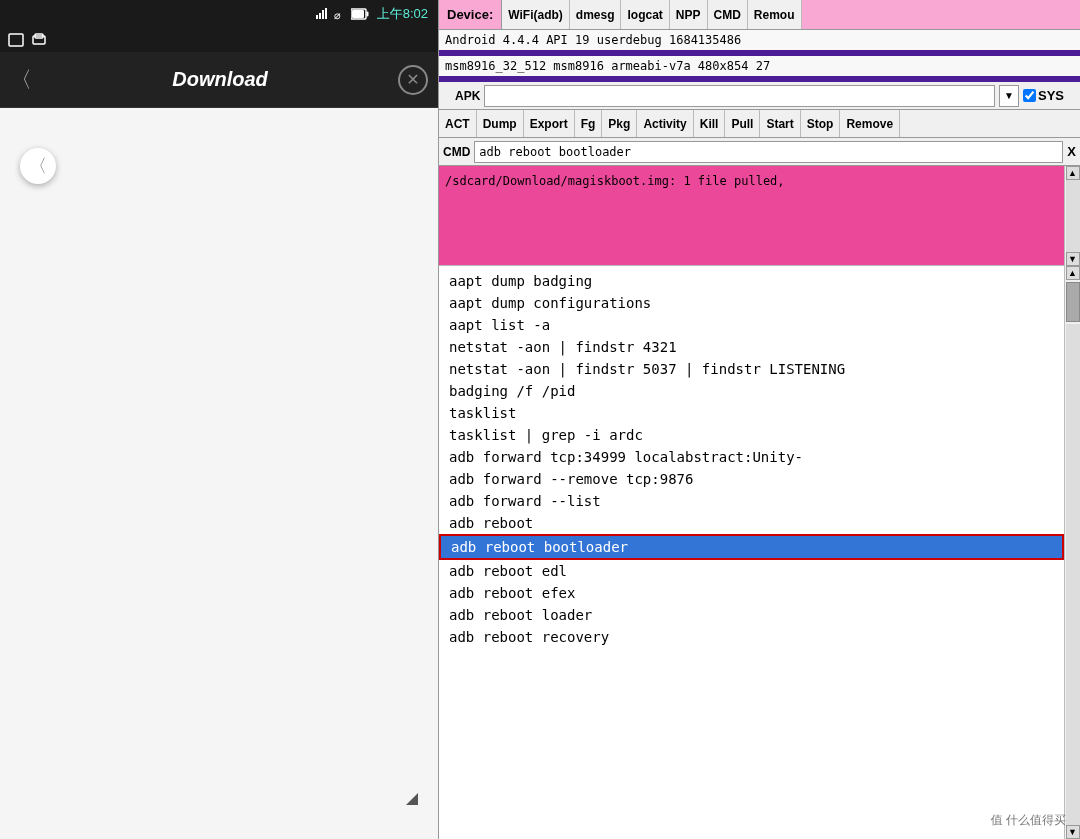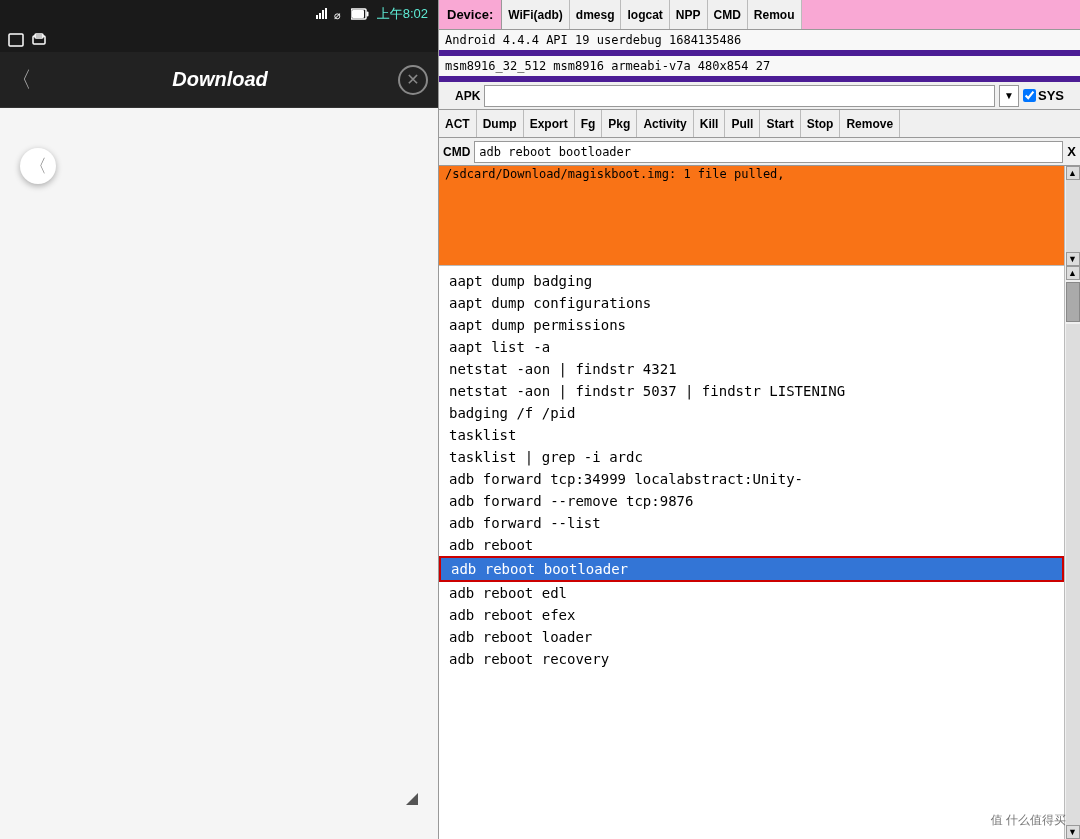--- a/index.html
+++ b/index.html
@@ -231,25 +231,25 @@
     }
 
     .cmd-clear {
       font-size: 13px;
       font-weight: bold;
       cursor: pointer;
       color: #000;
     }
 
     .output-area {
-      background: #f97316;
+      background: #ec4899;
       border-bottom: 1px solid #bbb;
       height: 100px;
       overflow-y: scroll;
-      padding: 1px 6px;
+      padding: 8px 6px;
       font-family: monospace;
       font-size: 12px;
       position: relative;
     }
 
     .scroll-arrow {
       width: 14px;
       height: 14px;
       background: #ddd;
       border: 1px solid #999;
@@ -424,21 +424,20 @@
       <div class="scroll-arrow">▲</div>
       <div class="scroll-track"></div>
       <div class="scroll-arrow">▼</div>
     </div>
   </div>
 
   <div class="list-wrapper">
     <div class="commands-list" id="cmdList" style="padding-right:0;">
     <div class="cmd-item">aapt dump badging</div>
         <div class="cmd-item">aapt dump configurations</div>
-        <div class="cmd-item">aapt dump permissions</div>
         <div class="cmd-item">aapt list -a</div>
         <div class="cmd-item">netstat -aon | findstr 4321</div>
         <div class="cmd-item">netstat -aon | findstr 5037 | findstr LISTENING</div>
         <div class="cmd-item">badging /f /pid</div>
         <div class="cmd-item">tasklist</div>
         <div class="cmd-item">tasklist | grep -i ardc</div>
         <div class="cmd-item">adb forward tcp:34999 localabstract:Unity-</div>
         <div class="cmd-item">adb forward --remove tcp:9876</div>
         <div class="cmd-item">adb forward --list</div>
         <div class="cmd-item">adb reboot</div>

